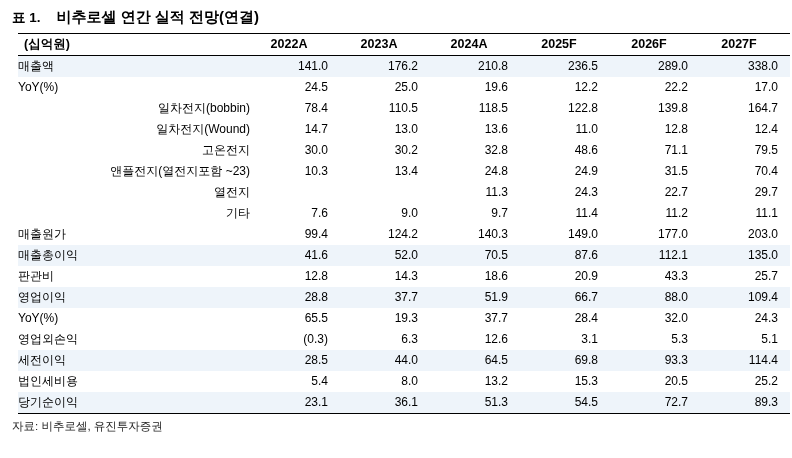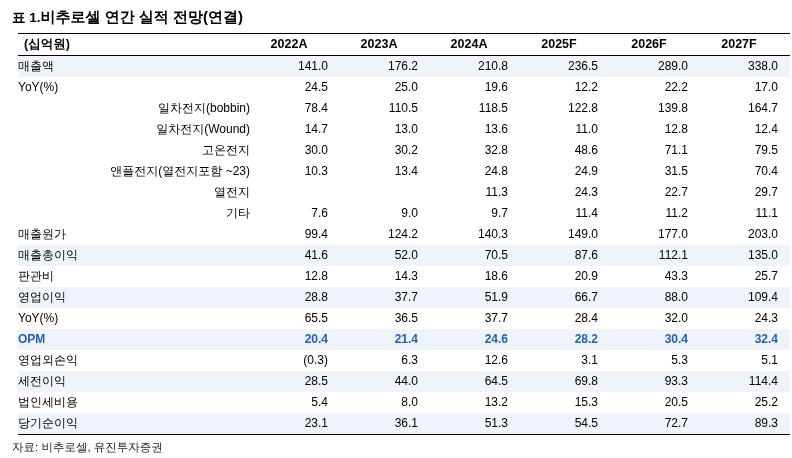--- a/index.html
+++ b/index.html
@@ -17,20 +17,21 @@
   .page {
     position: relative;
     width: 792px;
     height: 458px;
     box-sizing: border-box;
     padding: 8px 10px 0 10px;
   }
   .title-row {
     display: flex;
     align-items: center;
+    gap: 16px;
     padding-left: 2px;
     margin-bottom: 6px;
   }
   .title-label {
     font-size: 13.5px;
     font-weight: bold;
     color: #000;
     white-space: nowrap;
   }
   .title-text {
@@ -237,34 +238,25 @@
           <td class="val bold">28.8</td>
           <td class="val bold">37.7</td>
           <td class="val bold">51.9</td>
           <td class="val bold">66.7</td>
           <td class="val bold">88.0</td>
           <td class="val bold">109.4</td>
         </tr>
         <tr class="">
           <td class="lbl ind1 bold">YoY(%)</td>
           <td class="val bold">65.5</td>
-          <td class="val bold">36.5</td>
+          <td class="val bold">19.3</td>
           <td class="val bold">37.7</td>
           <td class="val bold">28.4</td>
           <td class="val bold">32.0</td>
           <td class="val bold">24.3</td>
-        </tr>
-        <tr class="shaded">
-          <td class="lbl ind0 bold blue-bold">OPM</td>
-          <td class="val bold blue-bold">20.4</td>
-          <td class="val bold blue-bold">21.4</td>
-          <td class="val bold blue-bold">24.6</td>
-          <td class="val bold blue-bold">28.2</td>
-          <td class="val bold blue-bold">30.4</td>
-          <td class="val bold blue-bold">32.4</td>
         </tr>
         <tr class="">
           <td class="lbl ind1">영업외손익</td>
           <td class="val">(0.3)</td>
           <td class="val">6.3</td>
           <td class="val">12.6</td>
           <td class="val">3.1</td>
           <td class="val">5.3</td>
           <td class="val">5.1</td>
         </tr>

